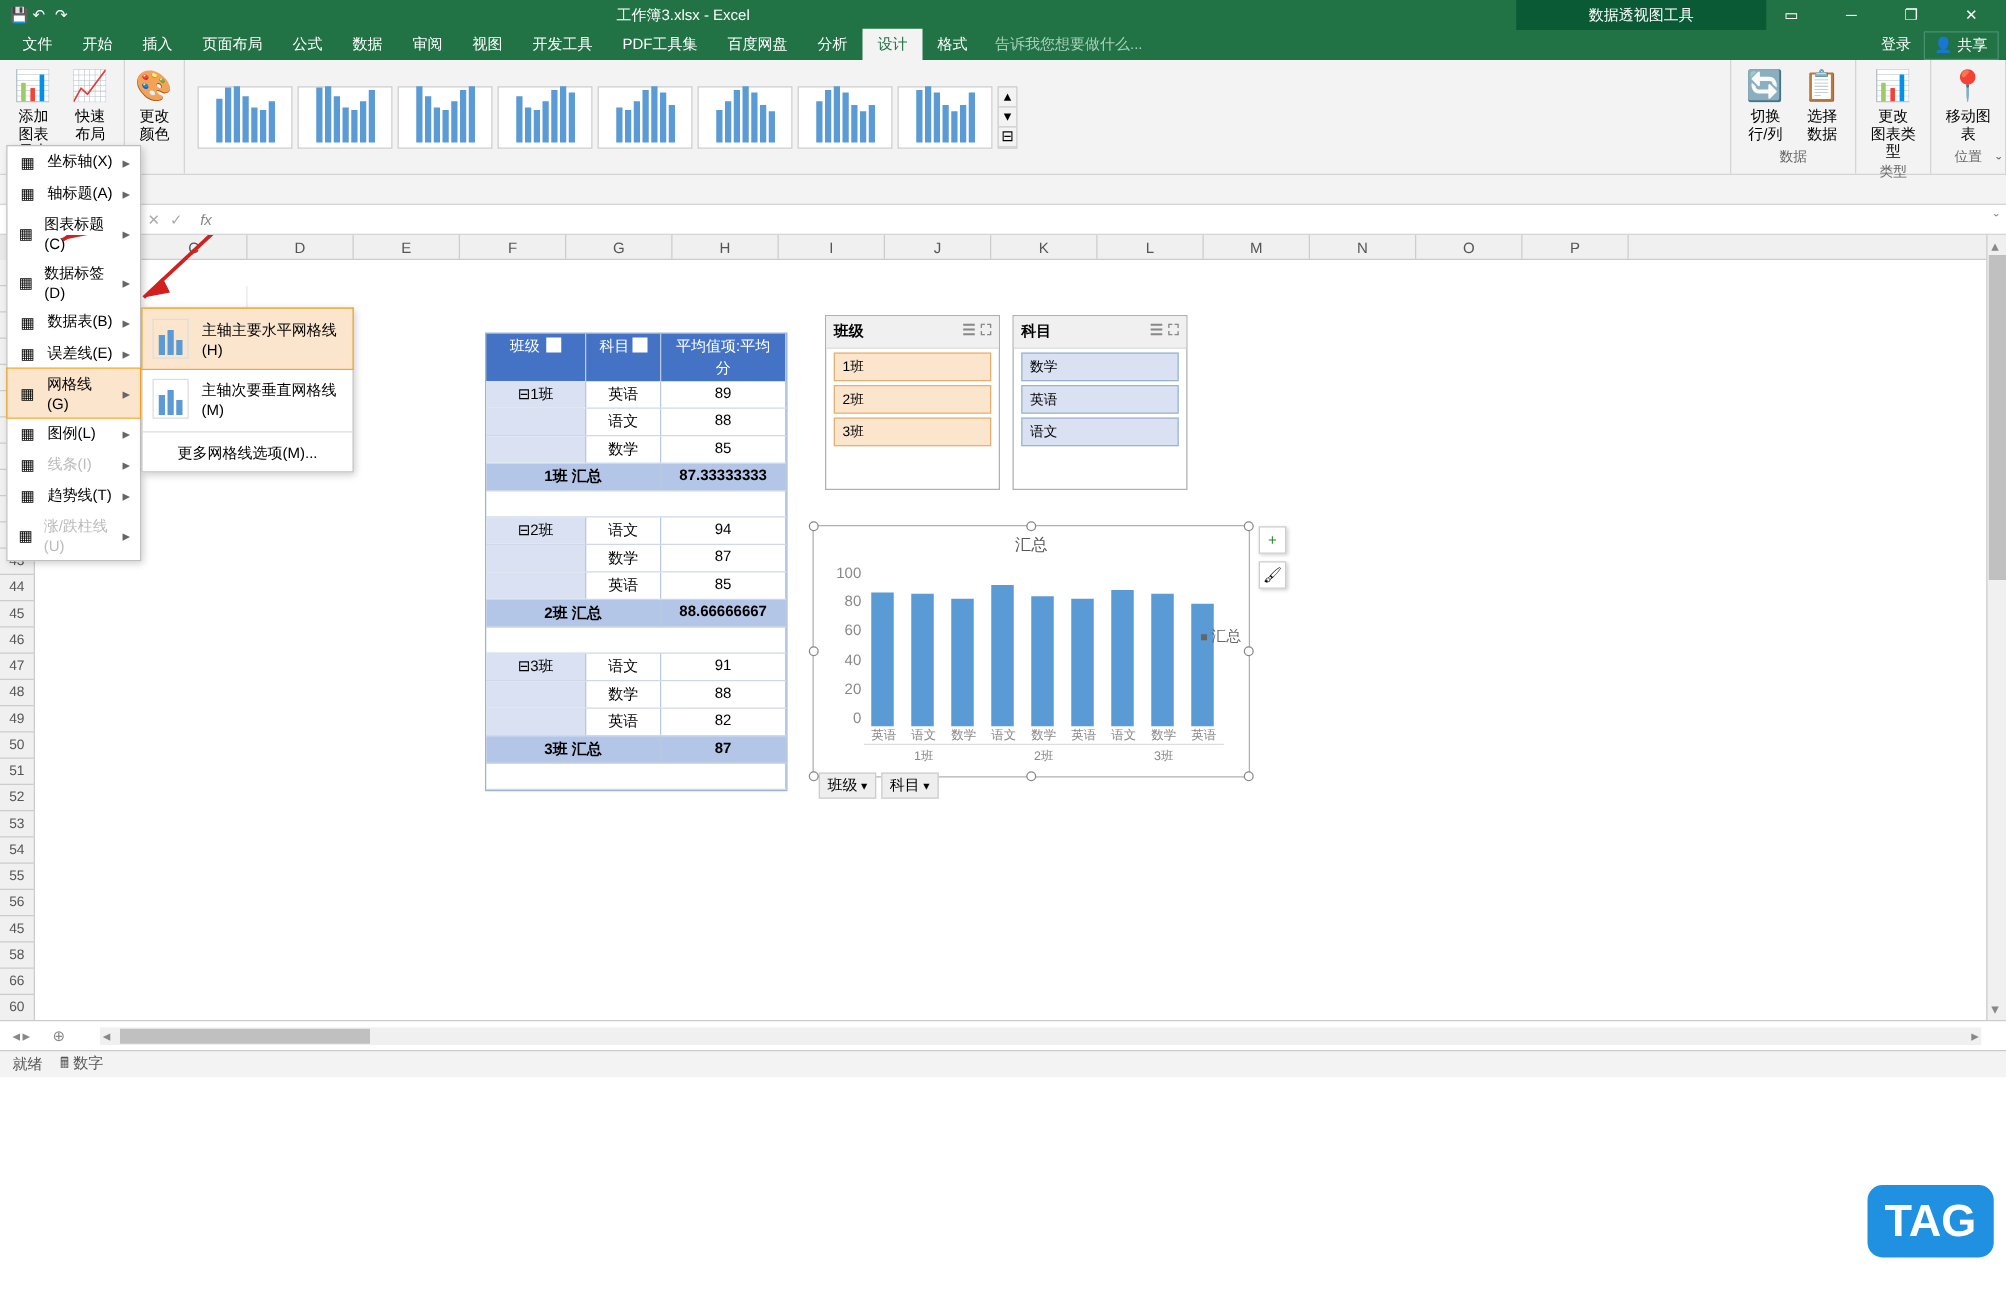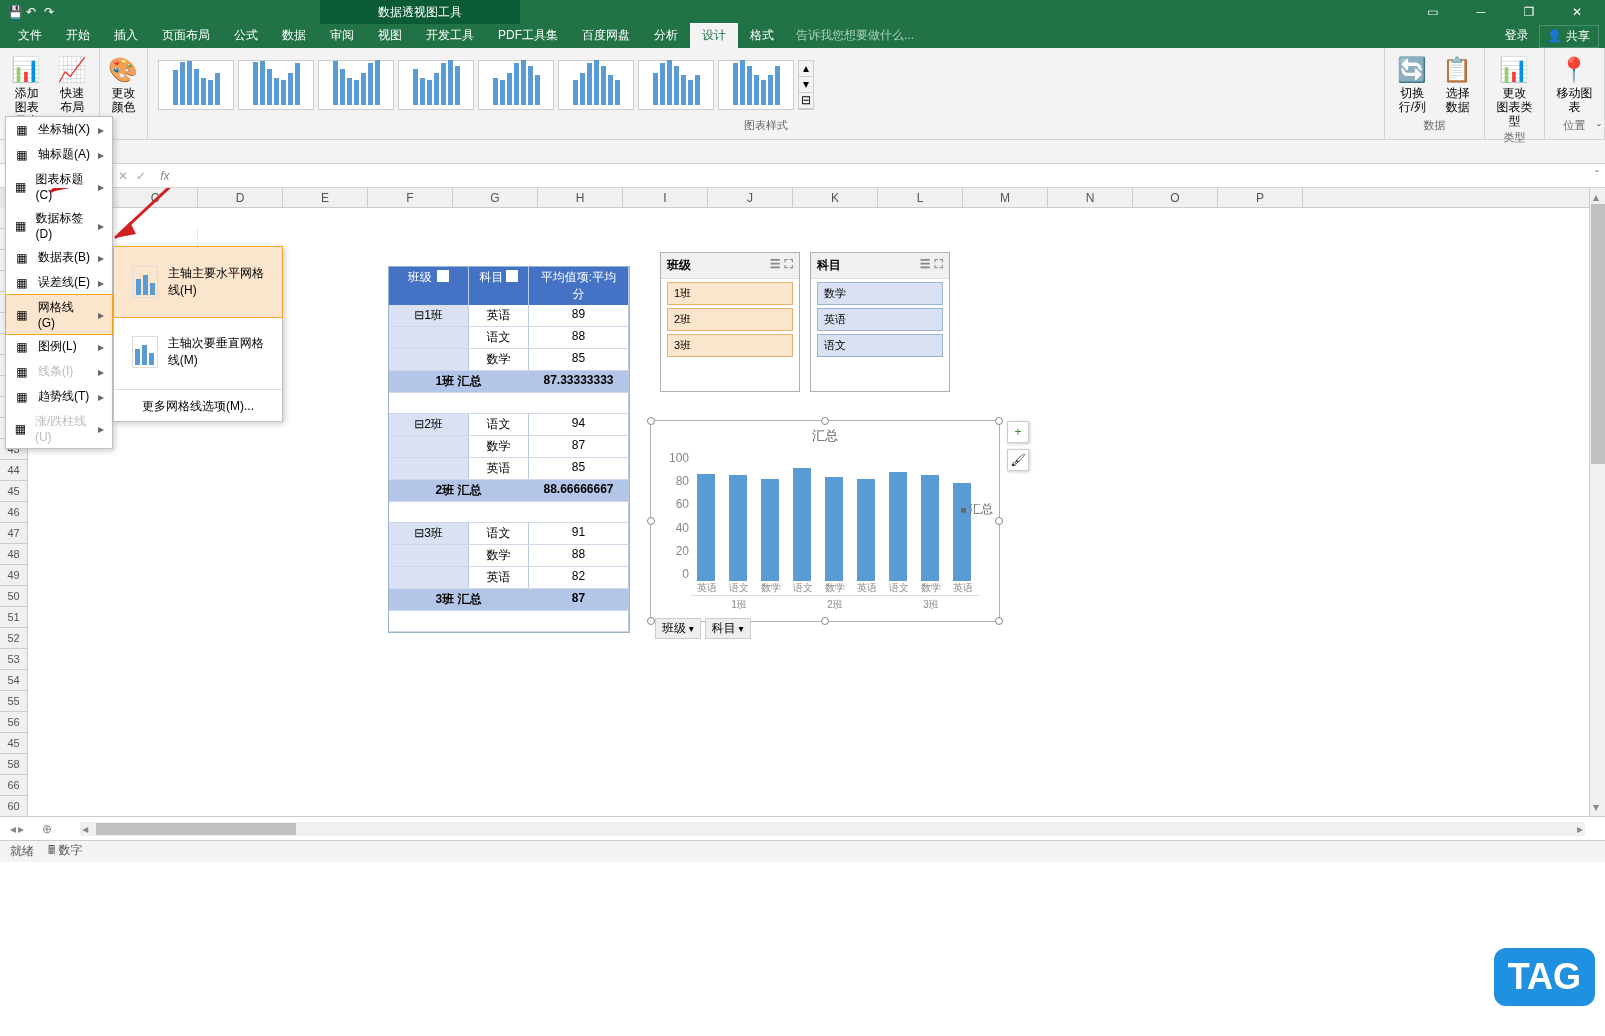--- a/index.html
+++ b/index.html
@@ -44,21 +44,21 @@
 .cells{position:absolute;top:20px;left:28px;right:16px;bottom:0}
 .cell{position:absolute;border-right:1px solid #e8e8e8;border-bottom:1px solid #e8e8e8;padding:0 4px;line-height:21px;height:21px;overflow:hidden}
 .vscroll{position:absolute;right:0;top:0;bottom:0;width:16px;background:#f0f0f0;border-left:1px solid #ccc}
 .vthumb{position:absolute;width:14px;left:1px;background:#c0c0c0}
 .dropdown{position:absolute;background:#fff;border:1px solid #c0c0c0;box-shadow:2px 2px 6px rgba(0,0,0,0.2);z-index:100}
 .dd-item{display:flex;align-items:center;padding:4px 8px;gap:8px;cursor:pointer;position:relative}
 .dd-item.highlight{background:#fce5cd;outline:1px solid #f5a623}
 .dd-icon{width:16px;height:16px;display:inline-flex;align-items:center;justify-content:center}
 .dd-arrow{margin-left:auto;color:#666}
 .submenu{position:absolute;left:104px;top:130px;background:#fff;border:1px solid #c0c0c0;box-shadow:2px 2px 6px rgba(0,0,0,0.2);z-index:101;width:170px}
-.sub-item{display:flex;align-items:center;padding:18px;gap:10px;cursor:pointer}
+.sub-item{display:flex;align-items:center;padding:8px;gap:10px;cursor:pointer}
 .sub-item.highlight{background:#fce5cd;outline:1px solid #f5a623}
 .sub-icon{width:32px;height:32px;border:1px solid #ddd;display:flex;align-items:flex-end;justify-content:center;gap:2px;padding:2px}
 .sub-sep{border-top:1px solid #ddd;margin:2px 0}
 .pivot{position:absolute;border:1px solid #9ab3d0}
 .pv-head{background:#4472c4;color:#fff;display:flex}
 .pv-cell{padding:2px 6px;border-right:1px solid #b8c9e0;text-align:center}
 .pv-dd{width:12px;height:12px;background:#fff;display:inline-block;margin-left:2px}
 .pv-row{display:flex;border-bottom:1px solid #d0d8e8}
 .pv-rh{background:#d9e1f2;text-align:center}
 .pv-sub{background:#b4c6e7;font-weight:bold}
@@ -99,20 +99,21 @@
 </style>
 </head>
 <body>
 
 <div class="titlebar">
   <div class="tb-left">
     <span style="color:#fff">💾</span>
     <span style="color:#fff">↶</span>
     <span style="color:#fff">↷</span>
   </div>
+  <div class="tb-title">工作簿3.xlsx - Excel</div>
   <div class="tb-context">数据透视图工具</div>
   <div class="tb-right">
     <div class="tb-btn">▭</div>
     <div class="tb-btn">─</div>
     <div class="tb-btn">❐</div>
     <div class="tb-btn">✕</div>
   </div>
 </div>
 
 <div class="tabbar">
@@ -230,21 +231,20 @@
           <div class="mini-bar" style="height: 25.0001px;"></div>
           <div class="mini-bar" style="height: 29.6343px;"></div>
           <div class="mini-bar" style="height: 39.2017px;"></div>
         </div>
         <div class="gallery-more">
           <span>▴</span>
           <span>▾</span>
           <span>⊟</span>
         </div>
       </div>
-    <div class="rgroup-label">图表样式</div>
   </div>
   <div class="rgroup" style="width:100px">
     <div class="rbig">
       <div class="rbtn">
         <div class="ricon">🔄</div>
         <span>切换行/列</span>
       </div>
       <div class="rbtn">
         <div class="ricon">📋</div>
         <span>选择数据</span>

